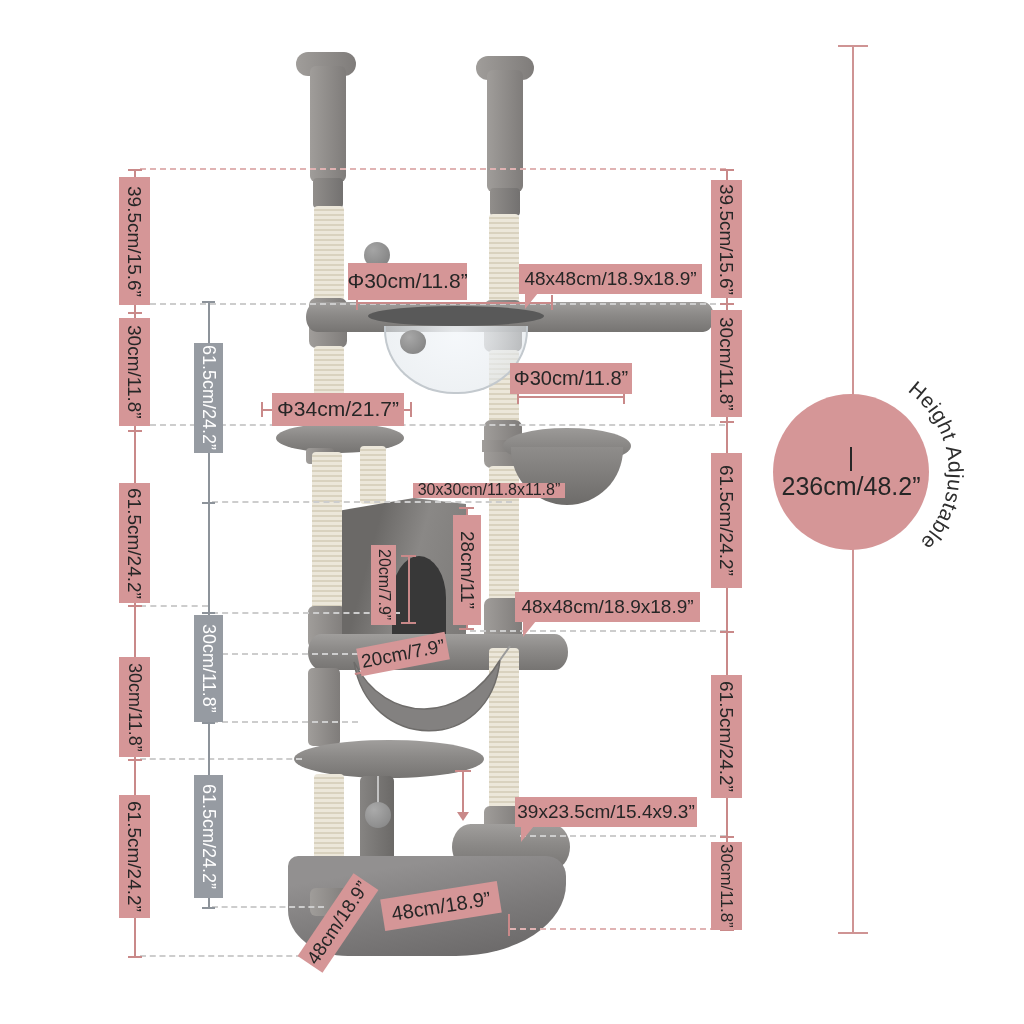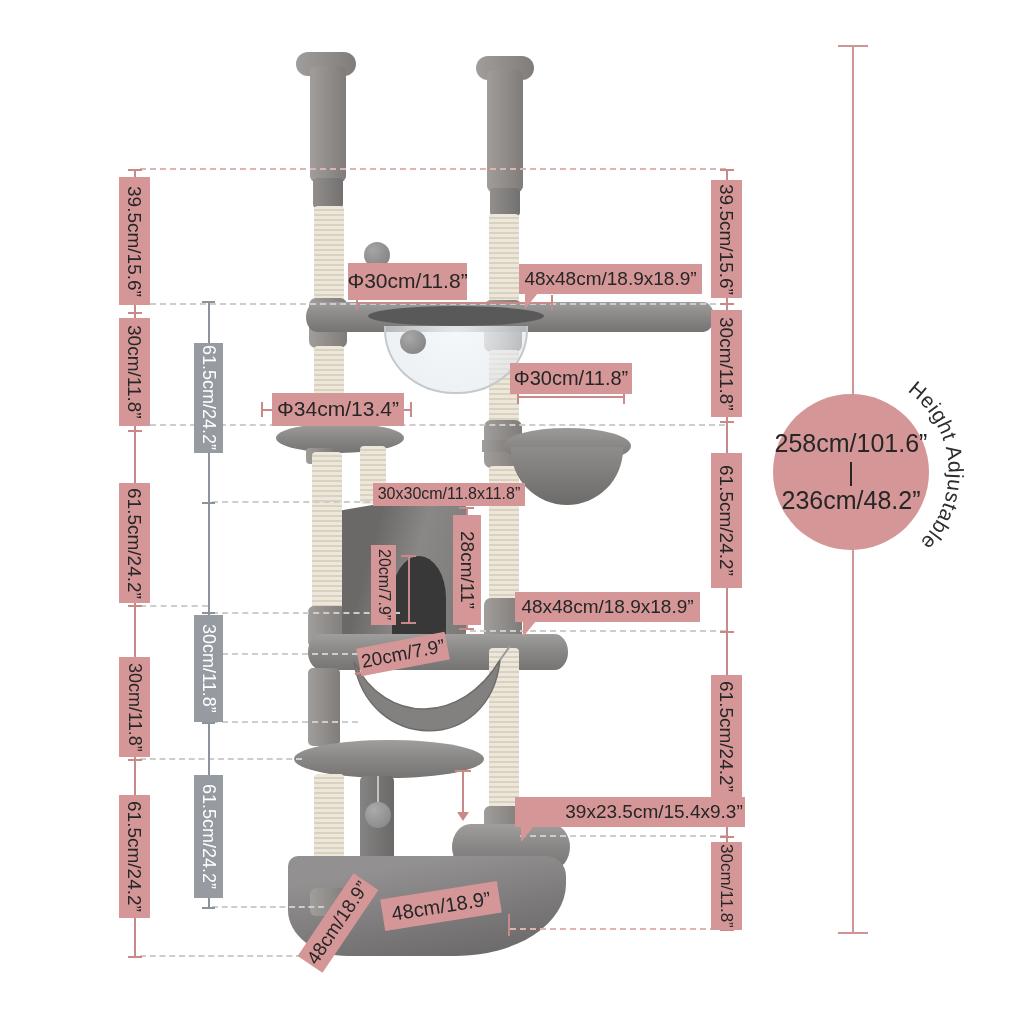--- a/index.html
+++ b/index.html
@@ -152,21 +152,20 @@
   <div class="abs pline" style="left:462px;top:770px;width:2px;height:44px;"></div>
   <div class="abs" style="left:457px;top:812px;width:0;height:0;border-left:6px solid transparent;border-right:6px solid transparent;border-top:9px solid #c98989;"></div>
 
   <div class="abs" style="left:852px;top:46px;width:2px;height:888px;background:#cf9494;"></div>
   <div class="abs" style="left:838px;top:45px;width:30px;height:2px;background:#cf9494;"></div>
   <div class="abs" style="left:838px;top:932px;width:30px;height:2px;background:#cf9494;"></div>
 
   <div class="abs" style="left:773px;top:394px;width:156px;height:156px;border-radius:50%;background:#d59697;
               display:flex;flex-direction:column;align-items:center;justify-content:center;
               font-size:25px;line-height:1.15;color:#262626;">
-    <span>258cm/101.6”</span>
     <span>|</span>
     <span>236cm/48.2”</span>
   </div>
   <svg class="abs" style="left:0;top:0;pointer-events:none;" width="1024" height="1024" viewBox="0 0 1024 1024">
     <defs>
         <path id="badgeArc" d="M 902 388 A 99 99 0 0 1 902 556" fill="none"></path>
       </defs>
     <text font-size="21" fill="#2e2e2e" letter-spacing="0.5">
       <textPath href="#badgeArc" startOffset="6">Height Adjustable</textPath>
     </text>
@@ -185,25 +184,25 @@
   <div class="abs pbox vt" style="left:711px;top:180px;width:31px;height:118px;font-size:19px;">39.5cm/15.6”</div>
   <div class="abs pbox vt" style="left:711px;top:310px;width:31px;height:107px;font-size:19px;">30cm/11.8”</div>
   <div class="abs pbox vt" style="left:711px;top:453px;width:31px;height:135px;font-size:19px;">61.5cm/24.2”</div>
   <div class="abs pbox vt" style="left:711px;top:675px;width:31px;height:123px;font-size:19px;">61.5cm/24.2”</div>
   <div class="abs pbox vt" style="left:711px;top:842px;width:31px;height:88px;font-size:17px;">30cm/11.8”</div>
 
   <div class="abs pbox" style="left:348px;top:263px;width:119px;height:37px;font-size:21px;">Φ30cm/11.8”</div>
   <div class="abs pbox" style="left:519px;top:264px;width:183px;height:30px;font-size:19px;">48x48cm/18.9x18.9”</div>
   <div class="abs tail" style="left:525px;top:293px;"></div>
   <div class="abs pbox" style="left:510px;top:363px;width:122px;height:31px;font-size:20px;">Φ30cm/11.8”</div>
-  <div class="abs pbox" style="left:272px;top:393px;width:132px;height:33px;font-size:21px;">Φ34cm/13.4”</div>
-  <div class="abs pbox" style="left:373px;top:483px;width:152px;height:23px;font-size:16px;">30x30cm/11.8x11.8”</div>
+  <div class="abs pbox" style="left:272px;top:393px;width:132px;height:33px;font-size:21px;">Φ34cm/21.7”</div>
+  <div class="abs pbox" style="left:413px;top:483px;width:152px;height:15px;font-size:16px;">30x30cm/11.8x11.8”</div>
   <div class="abs pbox vt" style="left:453px;top:515px;width:28px;height:110px;font-size:19px;">28cm/11”</div>
   <div class="abs pbox vt" style="left:371px;top:545px;width:25px;height:80px;font-size:16px;">20cm/7.9”</div>
   <div class="abs pbox" style="left:358px;top:640px;width:90px;height:28px;font-size:19px;transform:rotate(-11deg);">20cm/7.9”</div>
   <div class="abs pbox" style="left:515px;top:592px;width:185px;height:30px;font-size:19px;">48x48cm/18.9x18.9”</div>
   <div class="abs tail" style="left:523px;top:621px;"></div>
-  <div class="abs pbox" style="left:515px;top:797px;width:182px;height:30px;font-size:19px;padding-left:48px;">39x23.5cm/15.4x9.3”</div>
+  <div class="abs pbox" style="left:515px;top:797px;width:182px;height:30px;font-size:19px;">39x23.5cm/15.4x9.3”</div>
   <div class="abs tail" style="left:521px;top:826px;"></div>
   <div class="abs pbox" style="left:288px;top:908px;width:100px;height:30px;font-size:19px;transform:rotate(-56deg);">48cm/18.9”</div>
   <div class="abs pbox" style="left:382px;top:890px;width:118px;height:32px;font-size:20px;transform:rotate(-9deg);">48cm/18.9”</div>
 
 </div>
 
 </body></html>

